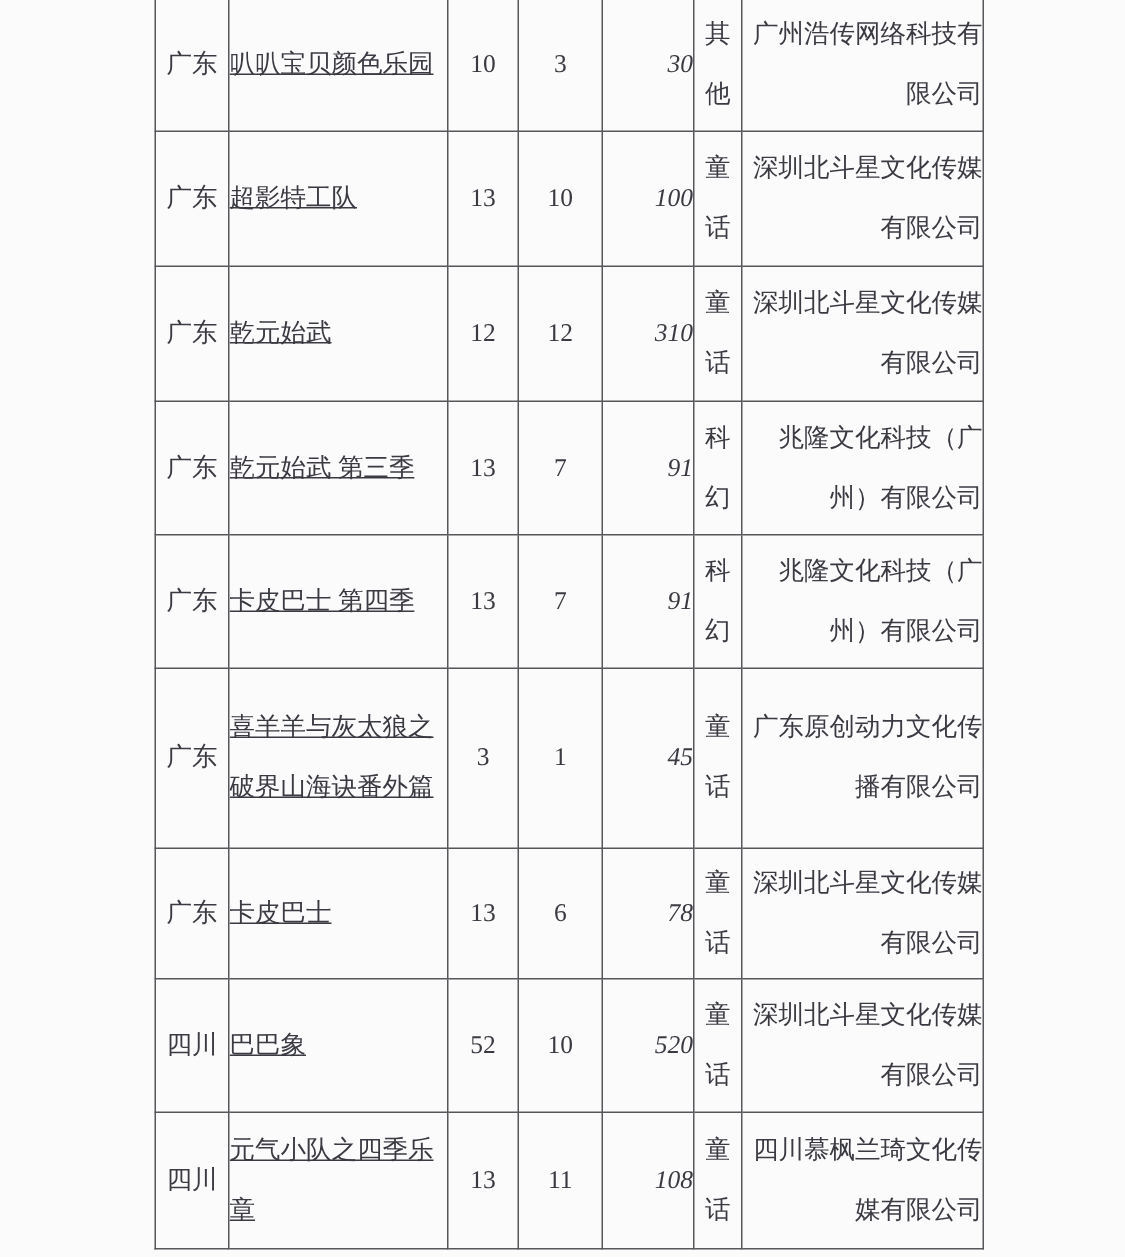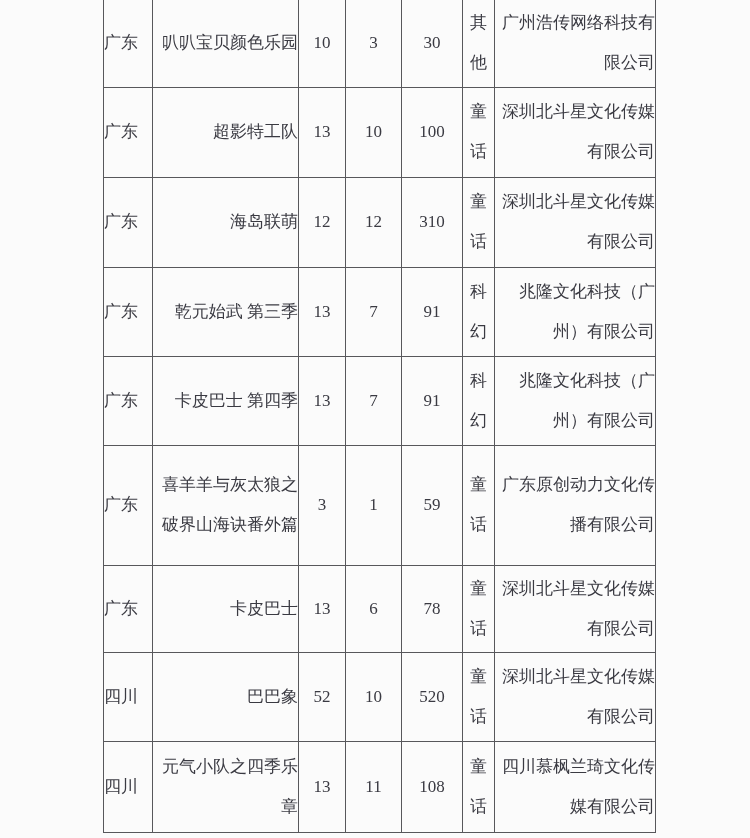--- a/index.html
+++ b/index.html
@@ -30,25 +30,25 @@
   table.doc-table td {
     border: 1px solid #57575b;
     vertical-align: middle;
     padding: 0;
     word-break: break-all;
     overflow: hidden;
   }
   
   table.doc-table tr:first-child td { border-top: none; }
 
-  td.c-province { width: 48px;  }
-  td.c-title    { width: 145px; text-align: right; padding: 0 7px 0 8px; }
+  td.c-province { width: 48px;  text-align: center; }
+  td.c-title    { width: 145px; text-align: left; padding: 0 7px 0 8px; text-decoration: underline; }
   td.c-num1     { width: 46px;  text-align: center; }
   td.c-num2     { width: 55px;  text-align: center; }
-  td.c-num3     { width: 60px;  text-align: center; }
+  td.c-num3     { width: 60px;  text-align: right; font-style: italic; }
   td.c-cat      { width: 31px;  text-align: center; padding: 0 2px; }
   td.c-company  { width: 160px; text-align: right; padding: 0 10px 0 8px; }
 
   tr.r1 { height: 87px; }
   tr.r2 { height: 90px; }
   tr.r3 { height: 90px; }
   tr.r4 { height: 89px; }
   tr.r5 { height: 89px; }
   tr.r6 { height: 120px; }
   tr.r7 { height: 87px; }
@@ -74,21 +74,21 @@
         <td class="c-province">广东</td>
         <td class="c-title">超影特工队</td>
         <td class="c-num1">13</td>
         <td class="c-num2">10</td>
         <td class="c-num3">100</td>
         <td class="c-cat">童话</td>
         <td class="c-company">深圳北斗星文化传媒有限公司</td>
       </tr>
       <tr class="r3">
         <td class="c-province">广东</td>
-        <td class="c-title">海岛联萌</td>
+        <td class="c-title">乾元始武</td>
         <td class="c-num1">12</td>
         <td class="c-num2">12</td>
         <td class="c-num3">310</td>
         <td class="c-cat">童话</td>
         <td class="c-company">深圳北斗星文化传媒有限公司</td>
       </tr>
       <tr class="r4">
         <td class="c-province">广东</td>
         <td class="c-title">乾元始武 第三季</td>
         <td class="c-num1">13</td>
@@ -104,21 +104,21 @@
         <td class="c-num2">7</td>
         <td class="c-num3">91</td>
         <td class="c-cat">科幻</td>
         <td class="c-company">兆隆文化科技（广州）有限公司</td>
       </tr>
       <tr class="r6">
         <td class="c-province">广东</td>
         <td class="c-title">喜羊羊与灰太狼之破界山海诀番外篇</td>
         <td class="c-num1">3</td>
         <td class="c-num2">1</td>
-        <td class="c-num3">59</td>
+        <td class="c-num3">45</td>
         <td class="c-cat">童话</td>
         <td class="c-company">广东原创动力文化传播有限公司</td>
       </tr>
       <tr class="r7">
         <td class="c-province">广东</td>
         <td class="c-title">卡皮巴士</td>
         <td class="c-num1">13</td>
         <td class="c-num2">6</td>
         <td class="c-num3">78</td>
         <td class="c-cat">童话</td>

